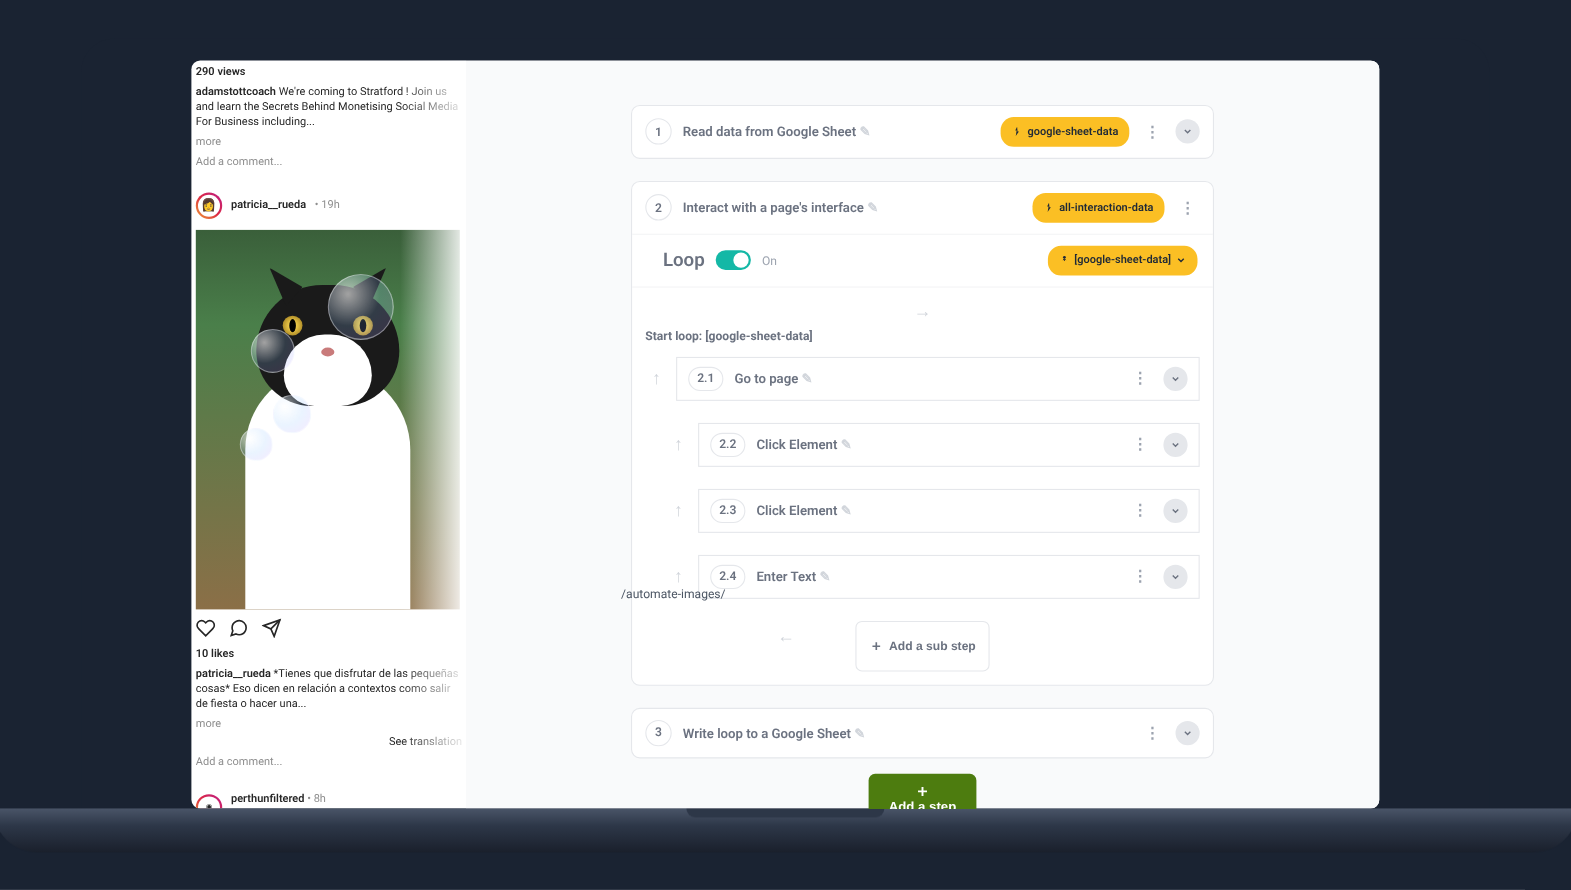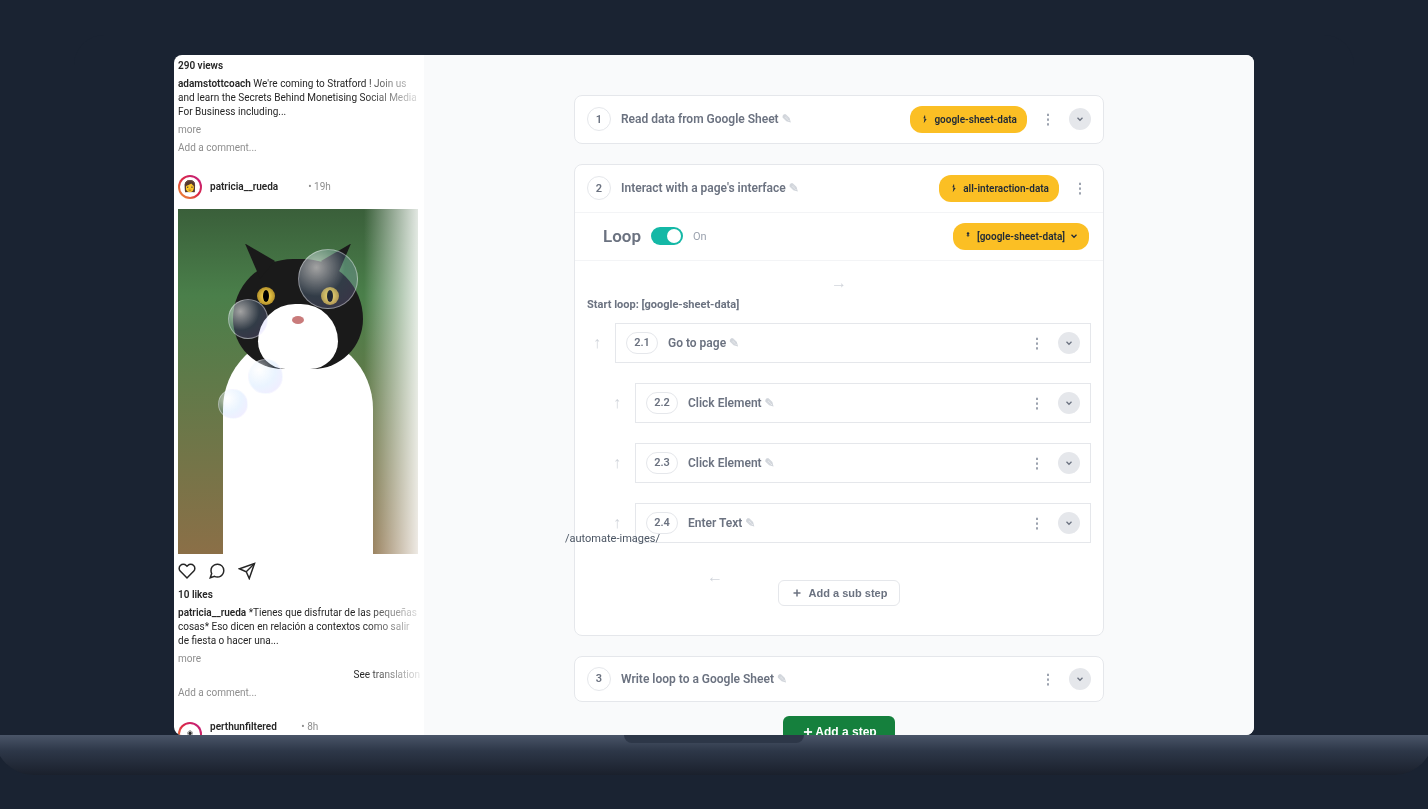--- a/index.html
+++ b/index.html
@@ -18,21 +18,21 @@
   .views { font-weight: 600; margin-left: 4px; }
   .caption { margin: 4px; }
   .caption b { font-weight: 600; }
   .more-link { color: #8e8e8e; margin-left: 4px; cursor: pointer; }
   .add-comment { color: #8e8e8e; margin: 4px; cursor: pointer; }
   
   .post-header { display: flex; align-items: center; gap: 8px; padding: 8px 4px; }
   .avatar { width: 24px; height: 24px; border-radius: 50%; background: linear-gradient(45deg, #f09433, #e6683c, #dc2743, #cc2366, #bc1888); display:flex; align-items:center; justify-content:center; }
   .avatar-inner { width: 20px; height: 20px; border-radius: 50%; background: #fff; display:flex; align-items:center; justify-content:center; font-size:11px; }
   .username { font-weight: 600; font-size: 10px; }
-  .timestamp { color: #8e8e8e; font-size: 10px; margin-left: 22px; }
+  .timestamp { color: #8e8e8e; font-size: 10px; }
   .subtext { color: #8e8e8e; font-size: 10px; }
   
   .post-image { width: 240px; height: 345px; background: linear-gradient(180deg, #3a5f3a 0%, #4a7f4a 25%, #8b6f47 100%); margin: 2px 4px; position: relative; overflow: hidden; }
   .cat-body { position:absolute; bottom:0; left:50%; transform:translateX(-50%); width:150px; height:220px; background:#fff; border-radius: 80px 80px 0 0; }
   .cat-head { position:absolute; top:50px; left:50%; transform:translateX(-50%); width:130px; height:110px; background: #1a1a1a; border-radius: 60px 60px 50px 50px; }
   .cat-face { position:absolute; bottom:0; left:50%; transform:translateX(-50%); width:80px; height:65px; background:#fff; border-radius: 40px 40px 30px 30px; }
   .cat-nose { position:absolute; top:12px; left:50%; transform:translateX(-50%); width:12px; height:8px; background:#c97b7b; border-radius:50%; }
   .cat-ear-l, .cat-ear-r { position:absolute; top:-15px; width:30px; height:35px; background:#1a1a1a; }
   .cat-ear-l { left:12px; clip-path: polygon(0 0, 100% 50%, 50% 100%); }
   .cat-ear-r { right:12px; clip-path: polygon(100% 0, 50% 100%, 0 50%); }
@@ -73,26 +73,26 @@
   .toggle::after { content:''; position:absolute; right:2px; top:2px; width:14px; height:14px; background:#fff; border-radius:50%; }
   .toggle-text { font-size:11px; color:#9ca3af; flex:1; }
   
   .loop-body { border-top: 1px solid #f3f4f6; padding: 12px 12px 12px 12px; position:relative; }
   .loop-arrow-in { text-align:center; color:#d1d5db; margin-bottom:6px; }
   .loop-title { text-align:left; font-size:11px; font-weight:700; color:#6b7280; margin-bottom:12px; }
   .substep-row { display:flex; align-items:center; gap:8px; margin-bottom: 20px; position:relative; }
   .up-arrow { color:#d1d5db; width:20px; text-align:center; cursor:pointer; }
   .substep-card { flex:1; background:#fff; border:1px solid #e5e7eb; border-radius:0; display:flex; align-items:center; padding:8px 10px; gap:10px; }
   .overlay-path { position:absolute; left:-22px; bottom:-2px; font-size:11px; color:#4b5563; background:transparent; }
-  .add-substep { display:inline-flex; align-items:center; gap:6px; border:1px solid #e5e7eb; background:#fff; border-radius:6px; padding:6px 12px; font-size:11px; font-weight:600; color:#6b7280; cursor:pointer; margin:17px auto; }
+  .add-substep { display:inline-flex; align-items:center; gap:6px; border:1px solid #e5e7eb; background:#fff; border-radius:6px; padding:16px 12px; font-size:11px; font-weight:600; color:#6b7280; cursor:pointer; margin:0 auto; }
   .substep-footer { text-align:center; position:relative; }
   .loop-arrow-out { position:absolute; left:120px; top:4px; color:#d1d5db; }
   
   .add-step-row { text-align:center; margin-top:-6px; }
-  .add-step-btn { display:inline-flex; align-items:center; gap:0; background:#15803d; color:#fff; border:none; border-radius:6px; padding:9px 18px; font-size:12px; font-weight:600; cursor:pointer; }
+  .add-step-btn { display:inline-flex; align-items:center; gap:0; background:#4d7c0f; color:#fff; border:none; border-radius:6px; padding:9px 18px; font-size:12px; font-weight:600; cursor:pointer;flex-direction:column; }
   
   svg { display:block; }
 </style>
 </head>
 <body>
 
 <div class="laptop-frame">
   <div class="laptop-screen">
     <div class="screen-inner">
 

